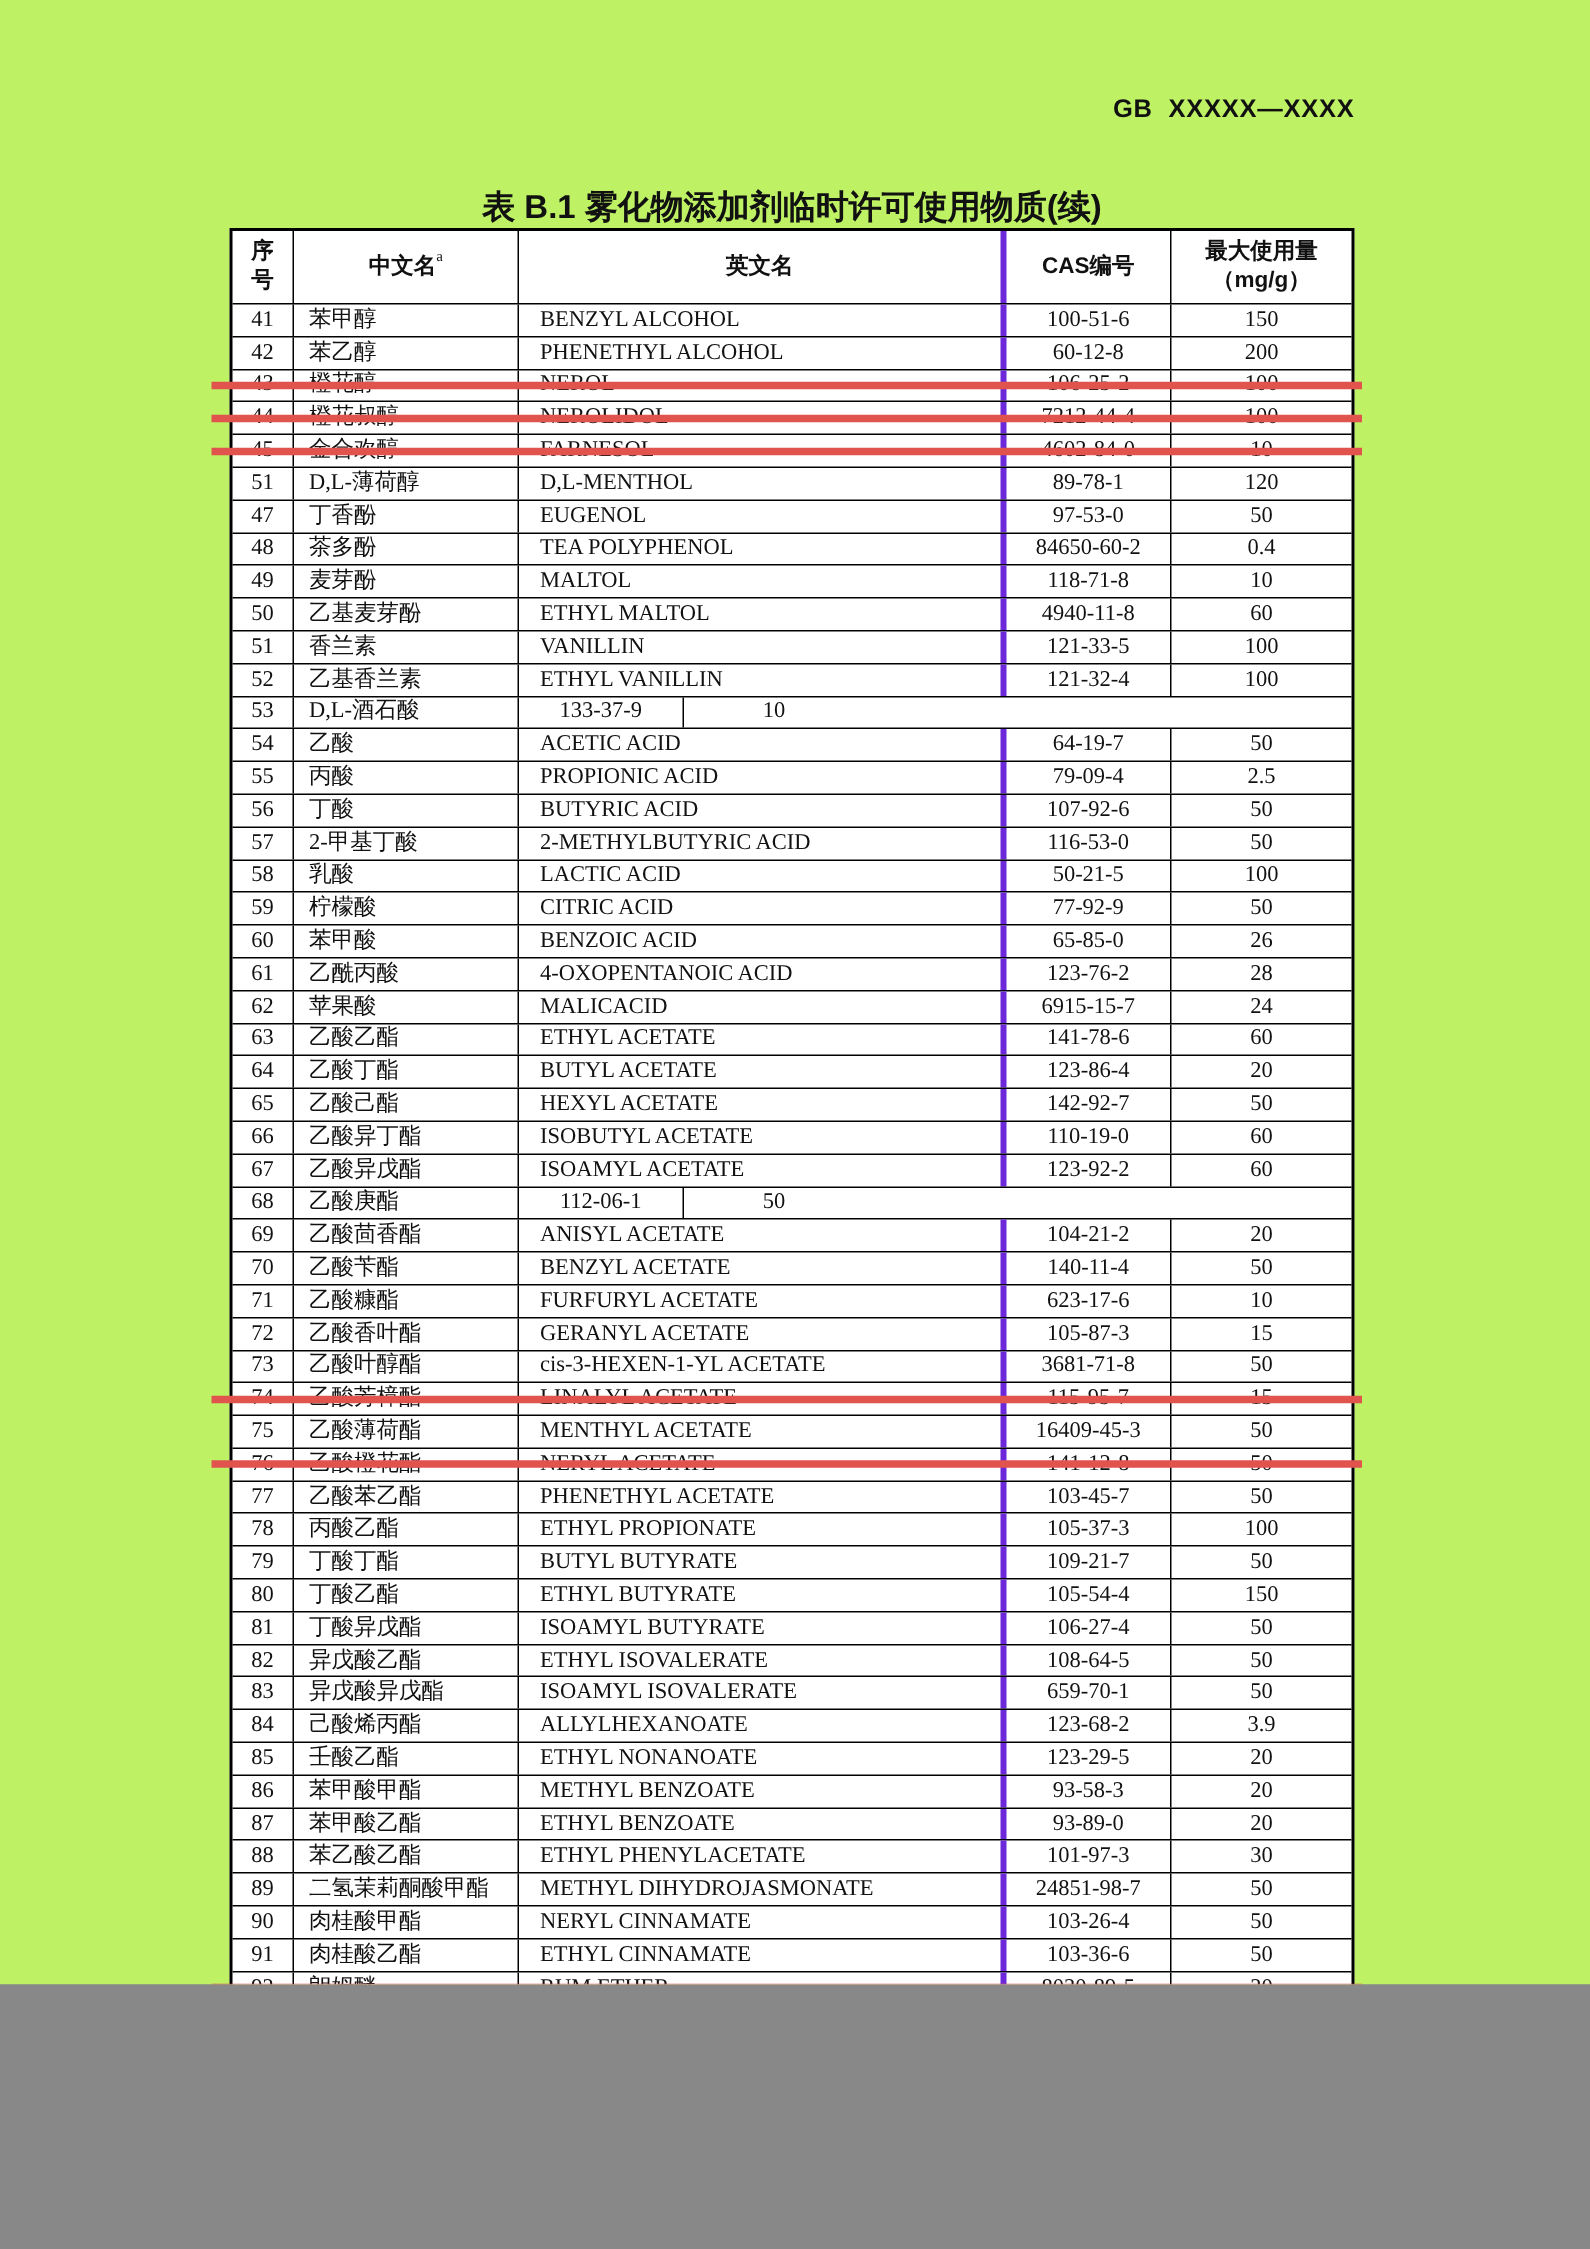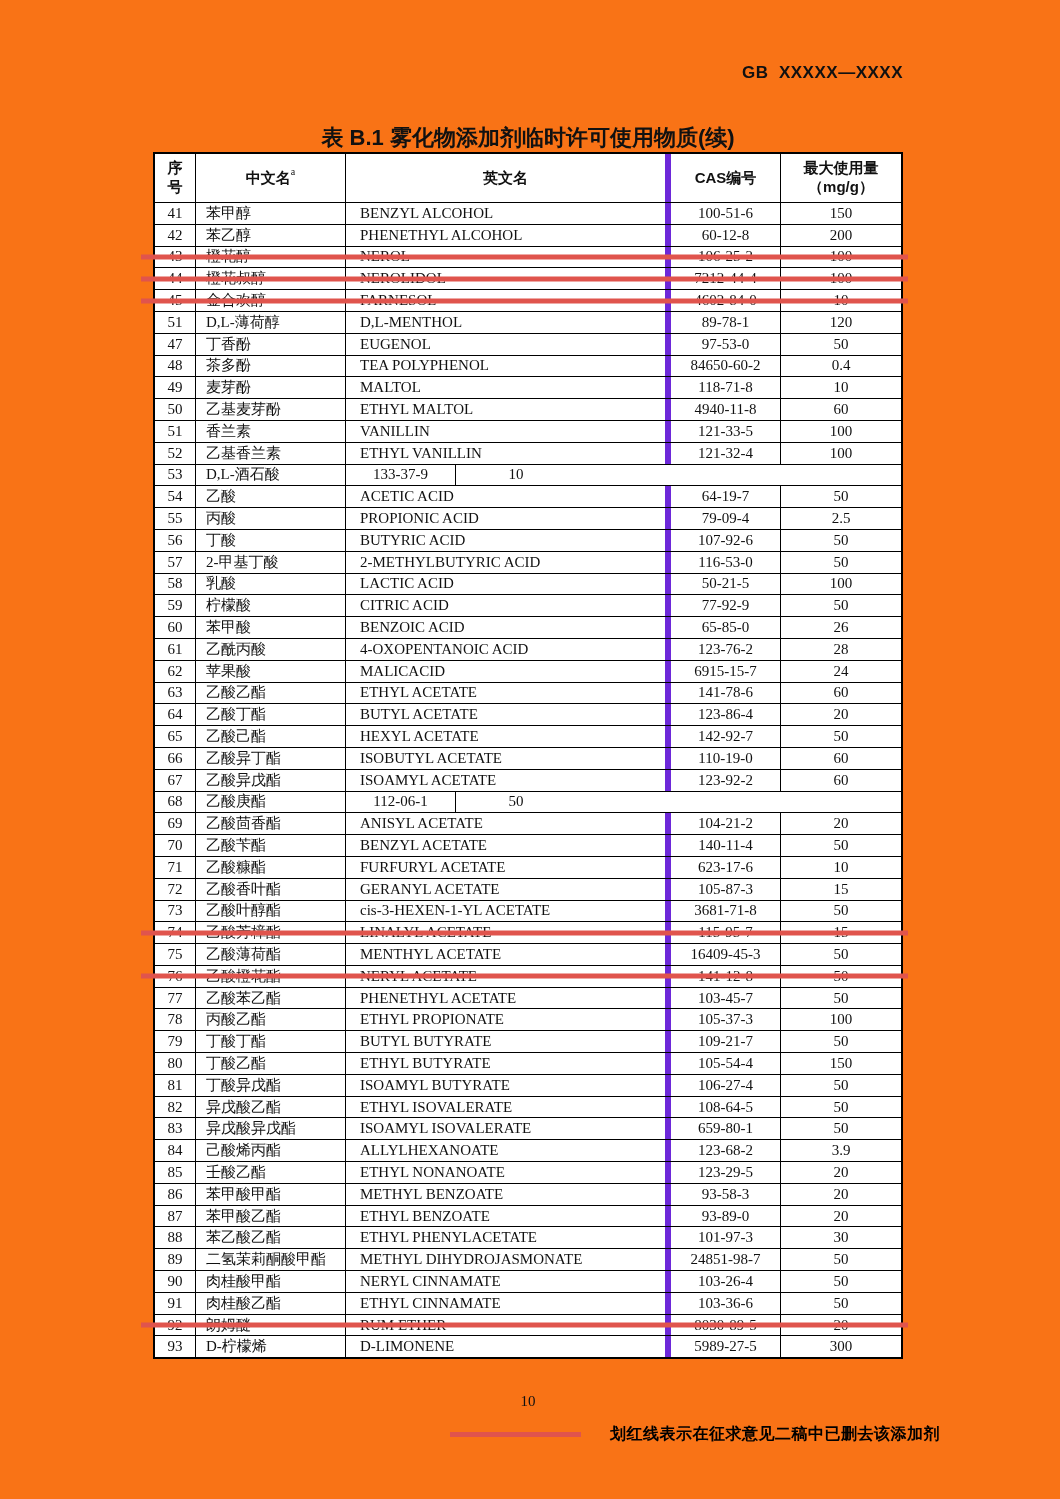--- a/index.html
+++ b/index.html
@@ -1,21 +1,21 @@
 <!DOCTYPE html>
 <html style="--strike-red: #e0544d;"><head>
 <meta charset="utf-8">
 <style>
   :root { --strike-red: #e0544d; --ink: #111; }
   * { margin: 0; padding: 0; box-sizing: border-box; }
   html, body { background: #888; }
   .page {
     position: relative;
-    width: 1060px; height: 1499px;
-    background: #f97316;
+    width: 1060px; height: 1323px;
+    background: #bef264;
     margin: 0 auto;
     overflow: hidden;
     font-family: "Liberation Serif", "DejaVu Serif", serif;
     color: var(--ink);
   }
   .doc-header {
     position: absolute; top: 63px; right: 157px;
     font-family: "Liberation Sans", "DejaVu Sans", sans-serif;
     font-weight: 700; font-size: 17px; letter-spacing: 0.5px;
     white-space: pre;
@@ -44,21 +44,21 @@
     border-top: 1px solid #000;
     position: relative;
   }
   .td {
     display: flex; align-items: center;
     font-size: 15px; line-height: 1;
     overflow: hidden; white-space: nowrap;
   }
   .c-no  { width: 41px;  justify-content: center; border-right: 1px solid #000; }
   .c-cn  { width: 150px; justify-content: flex-start; padding-left: 10px; border-right: 1px solid #000; }
-  .c-en  { width: 325px; justify-content: flex-start; padding-left: 14px; border-right: 6px solid #6d28d9; text-align: center; }
+  .c-en  { width: 325px; justify-content: flex-start; padding-left: 14px; border-right: 4px solid #6d28d9; text-align: center; }
   .c-cas { width: 110px; justify-content: center; border-right: 1px solid #000; }
   .c-max { width: 120px; justify-content: center; }
   .th.c-cn, .th.c-en { padding-left: 0; justify-content: center; align-items: center; }
   .cn-head { display: inline-flex; align-items: flex-start; }
   .cn-head sup { font-size: 10px; line-height: 1; margin-top: -2px; font-family: "Liberation Serif", serif; font-weight: 400; }
   .tr.deleted::after {
     content: "";
     position: absolute;
     left: -14px; right: -7px;
     top: 50%; height: 5px;
@@ -399,21 +399,21 @@
     <div class="td c-no">82</div>
     <div class="td c-cn">异戊酸乙酯</div>
     <div class="td c-en">ETHYL ISOVALERATE</div>
     <div class="td c-cas">108-64-5</div>
     <div class="td c-max">50</div>
   </div>
         <div class="tr">
     <div class="td c-no">83</div>
     <div class="td c-cn">异戊酸异戊酯</div>
     <div class="td c-en">ISOAMYL ISOVALERATE</div>
-    <div class="td c-cas">659-80-1</div>
+    <div class="td c-cas">659-70-1</div>
     <div class="td c-max">50</div>
   </div>
         <div class="tr">
     <div class="td c-no">84</div>
     <div class="td c-cn">己酸烯丙酯</div>
     <div class="td c-en">ALLYLHEXANOATE</div>
     <div class="td c-cas">123-68-2</div>
     <div class="td c-max">3.9</div>
   </div>
         <div class="tr">

